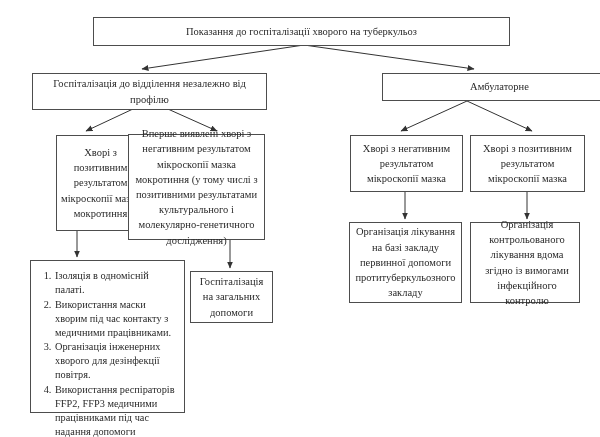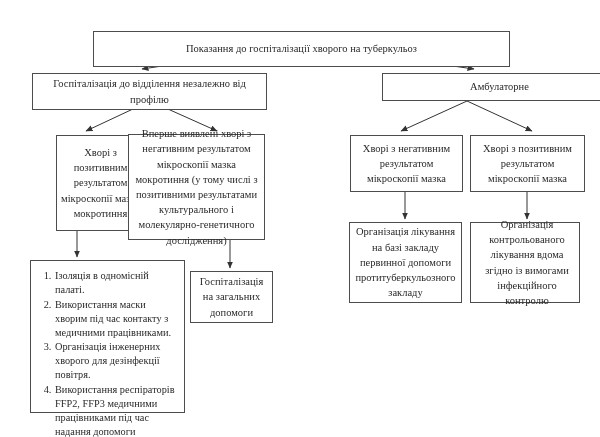--- a/index.html
+++ b/index.html
@@ -18,21 +18,21 @@
     border: 1px solid #4d4d4d;
     background: #ffffff;
     display: flex;
     align-items: center;
     justify-content: center;
     text-align: center;
     font-size: 10.5px;
     line-height: 1.45;
     padding: 2px 4px;
   }
-  .box-title      { left: 93px;  top: 31px;  width: 417px; height: 36px; }
+  .box-title      { left: 93px;  top: 17px;  width: 417px; height: 29px; }
   .box-inpatient  { left: 32px;  top: 73px;  width: 235px; height: 37px; }
   .box-outpatient { left: 350px; top: 73px;  width: 235px; height: 28px; margin-left: 32px; }
   .box-ll         { left: 31px;  top: 135px; width: 89px;  height: 96px; margin-left: 25px; }
   .box-lr         { left: 128px; top: 134px; width: 137px; height: 106px; padding: 2px 6px; }
   .box-rl         { left: 350px; top: 135px; width: 113px; height: 57px; }
   .box-rr         { left: 470px; top: 135px; width: 115px; height: 57px; }
   .box-list       { left: 30px;  top: 260px; width: 155px; height: 153px;
                     align-items: flex-start; justify-content: flex-start;
                     text-align: left; padding: 8px 4px 4px 6px; }
   .box-general    { left: 190px; top: 271px; width: 83px;  height: 52px; }

